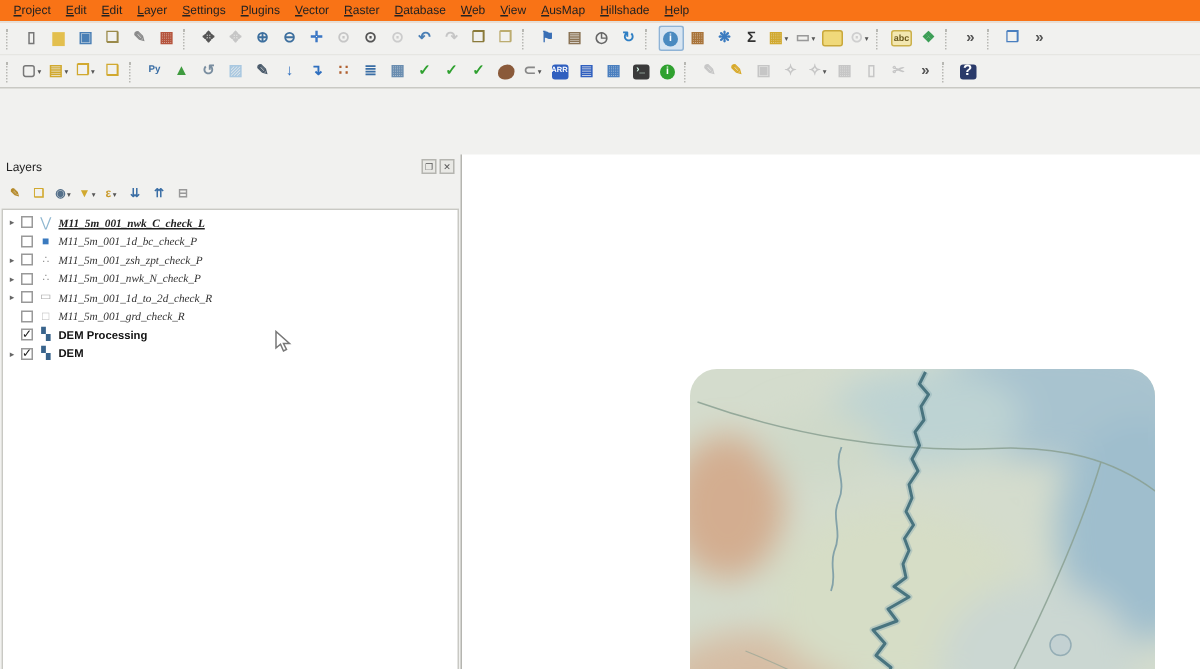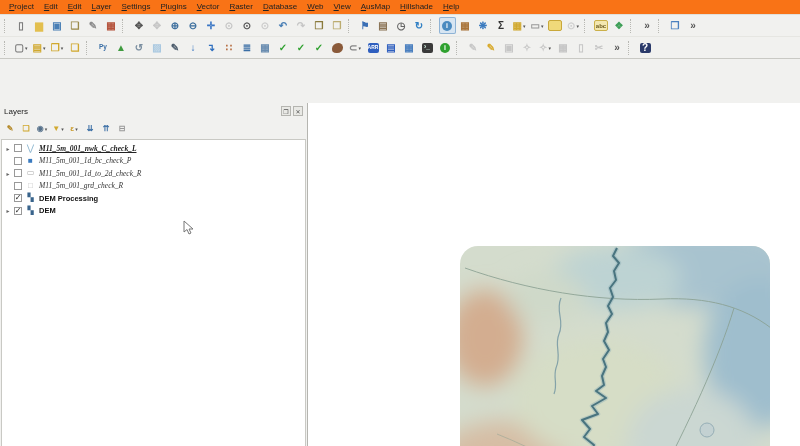--- a/index.html
+++ b/index.html
@@ -345,20 +345,32 @@
           </div>
           <div class="layer-row">
             <span class="l-arrow"></span>
             <span class="l-check"></span>
             <span class="l-icon" style="color: rgb(58, 122, 191); font-size: 8px;">■</span>
             <span class="l-label it">M11_5m_001_1d_bc_check_P</span>
           </div>
           <div class="layer-row">
             <span class="l-arrow">▸</span>
             <span class="l-check"></span>
+            <span class="l-icon" style="color: rgb(138, 138, 138); font-size: 7px;">∴</span>
+            <span class="l-label it">M11_5m_001_zsh_zpt_check_P</span>
+          </div>
+          <div class="layer-row">
+            <span class="l-arrow">▸</span>
+            <span class="l-check"></span>
+            <span class="l-icon" style="color: rgb(138, 138, 138); font-size: 7px;">∴</span>
+            <span class="l-label it">M11_5m_001_nwk_N_check_P</span>
+          </div>
+          <div class="layer-row">
+            <span class="l-arrow">▸</span>
+            <span class="l-check"></span>
             <span class="l-icon" style="color: rgb(170, 170, 170); font-size: 8px;">▭</span>
             <span class="l-label it">M11_5m_001_1d_to_2d_check_R</span>
           </div>
           <div class="layer-row">
             <span class="l-arrow"></span>
             <span class="l-check"></span>
             <span class="l-icon" style="color: rgb(187, 187, 187); font-size: 8px;">□</span>
             <span class="l-label it">M11_5m_001_grd_check_R</span>
           </div>
           <div class="layer-row">

